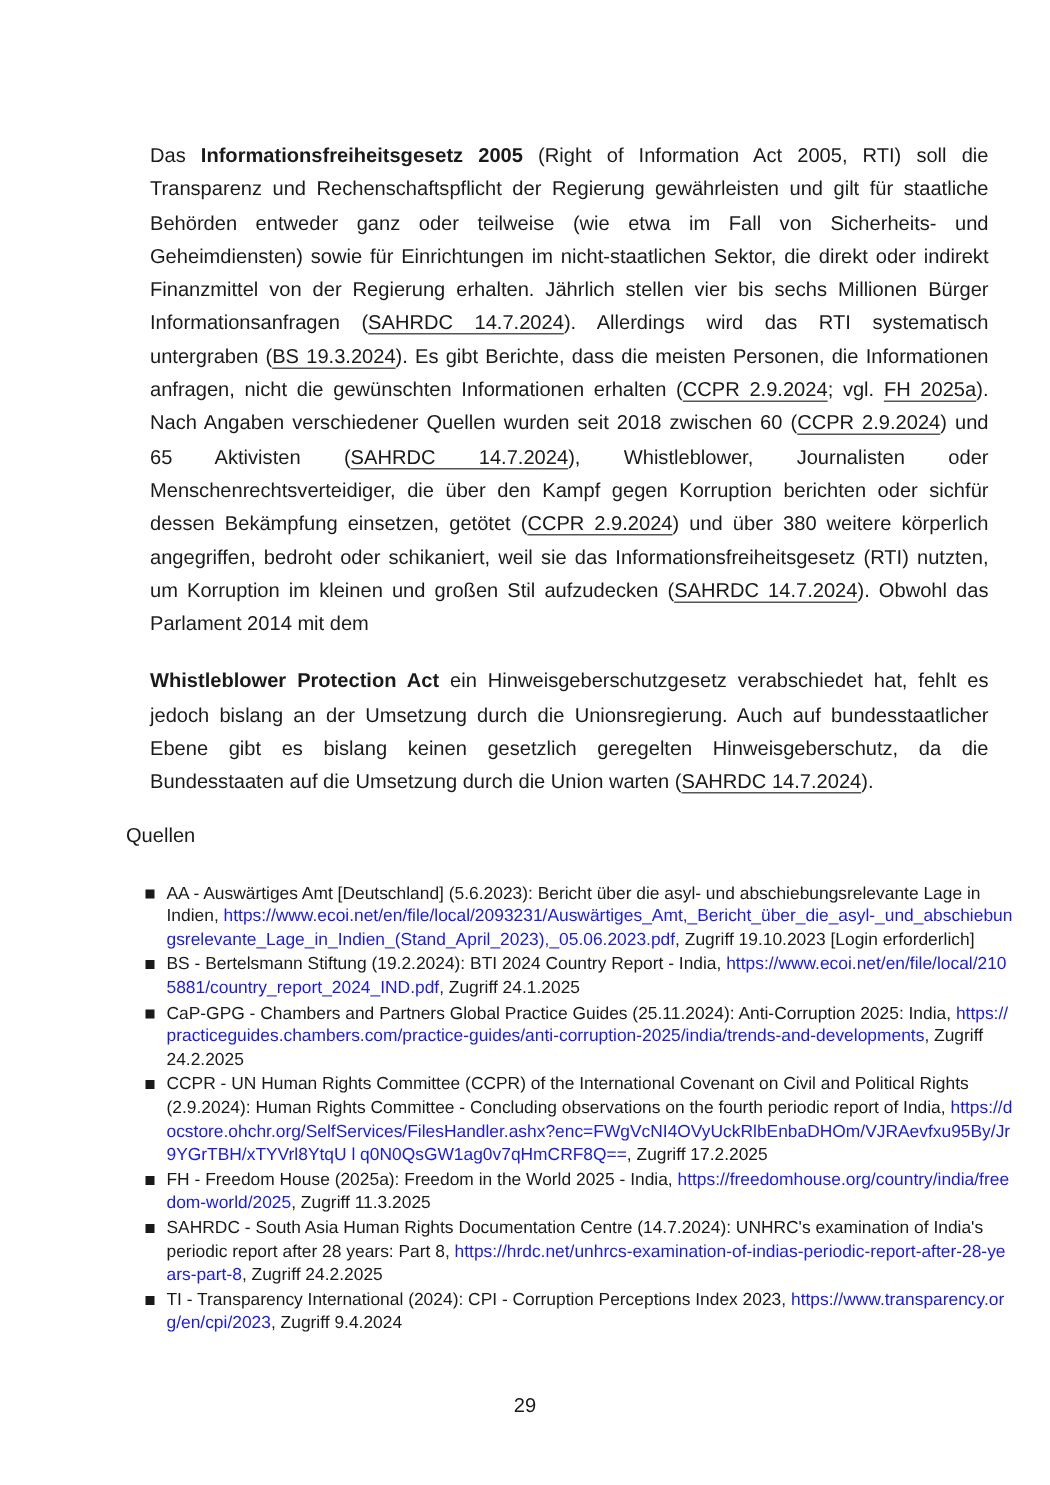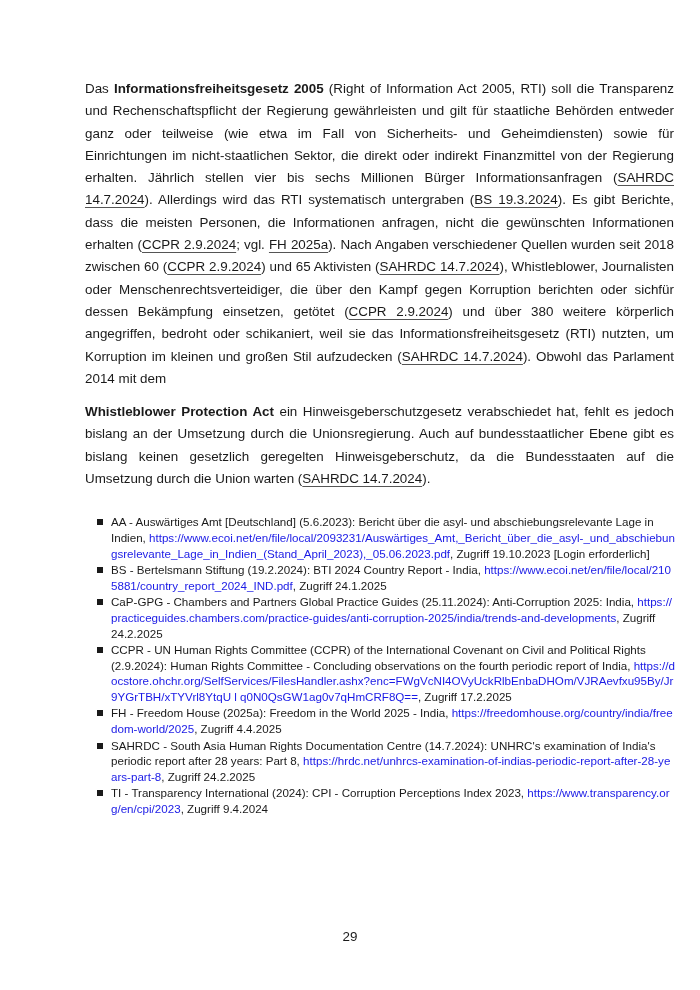--- a/index.html
+++ b/index.html
@@ -1,43 +1,44 @@
 <!DOCTYPE html>
 <html><head>
 <meta charset="utf-8">
 <style>
   html, body { margin: 0; padding: 0; background: #ffffff; }
   body { width: 700px; height: 990px; position: relative; overflow: hidden;
          font-family: "Liberation Sans", sans-serif; color: #1a1a1a; }
   .page { position: absolute; left: 84px; top: 77px; width: 591px; }
-  .para { font-size: 13.4px; line-height: 22.3px; text-align: justify; margin: 1px; }
+  .para { font-size: 13.4px; line-height: 22.3px; text-align: justify; margin: 16px; }
   .para b { font-weight: bold; }
   .ref { text-decoration: underline; text-decoration-color: #555; text-underline-offset: 3px; cursor: pointer; }
   .para2 { margin-top: 11px; }
   .quellen { font-size: 13.4px; margin-top: 12px; margin-bottom: 0; }
   ul.sources { list-style: none; margin: 24px 0 0 0; padding: 0 0 0 13px; }
   ul.sources li { position: relative; font-size: 11.6px; line-height: 15.6px; padding-left: 14px; margin-bottom: 1px; color: #1a1a1a; }
   ul.sources li .bullet { position: absolute; left: 0; top: 5px; width: 6px; height: 6px; background: #1a1a1a; }
   ul.sources li a { color: #1a1ae6; text-decoration: none; word-break: break-all; }
   ul.sources li.usdos { margin-top: 4px; line-height: 19px; }
   .pagenum { position: absolute; left: 0; width: 700px; top: 929px; text-align: center; font-size: 13.4px; color: #1a1a1a; }
 </style>
 </head>
 <body>
 
 <div class="page">
   <p class="para"><span>Das </span><b>Informationsfreiheitsgesetz 2005</b><span> (Right of Information Act 2005, RTI) soll die Transparenz und Rechenschaftspflicht der Regierung gewährleisten und gilt für staatliche Behörden entweder ganz oder teilweise (wie etwa im Fall von Sicherheits- und Geheimdiensten) sowie für Einrichtungen im nicht-staatlichen Sektor, die direkt oder indirekt Finanzmittel von der Regierung erhalten. Jährlich stellen vier bis sechs Millionen Bürger Informationsanfragen (</span><span class="ref">SAHRDC 14.7.2024</span><span>). Allerdings wird das RTI systematisch untergraben (</span><span class="ref">BS 19.3.2024</span><span>). Es gibt Berichte, dass die meisten Personen, die Informationen anfragen, nicht die gewünschten Informationen erhalten (</span><span class="ref">CCPR 2.9.2024</span><span>; vgl. </span><span class="ref">FH 2025a</span><span>). Nach Angaben verschiedener Quellen wurden seit 2018 zwischen 60 (</span><span class="ref">CCPR 2.9.2024</span><span>) und 65 Aktivisten (</span><span class="ref">SAHRDC 14.7.2024</span><span>), Whistleblower, Journalisten oder Menschenrechtsverteidiger, die über den Kampf gegen Korruption berichten oder sichfür dessen Bekämpfung einsetzen, getötet (</span><span class="ref">CCPR 2.9.2024</span><span>) und über 380 weitere körperlich angegriffen, bedroht oder schikaniert, weil sie das Informationsfreiheitsgesetz (RTI) nutzten, um Korruption im kleinen und großen Stil aufzudecken (</span><span class="ref">SAHRDC 14.7.2024</span><span>). Obwohl das Parlament  2014  mit dem</span></p>
 
   <p class="para para2"><b>Whistleblower Protection Act</b><span> ein Hinweisgeberschutzgesetz verabschiedet hat, fehlt es jedoch bislang an der Umsetzung durch die Unionsregierung. Auch auf bundesstaatlicher Ebene gibt es bislang keinen gesetzlich geregelten Hinweisgeberschutz, da die Bundesstaaten auf die Umsetzung durch die Union warten (</span><span class="ref">SAHRDC 14.7.2024</span><span>).</span></p>
 
+  <p class="quellen">Quellen</p>
 
   <ul class="sources" id="sources-list">
       <li><span class="bullet"></span><span>AA - Auswärtiges Amt [Deutschland] (5.6.2023): Bericht über die asyl- und abschiebungsrelevante Lage in Indien, </span><a>https://www.ecoi.net/en/file/local/2093231/Auswärtiges_Amt,_Bericht_über_die_asyl-_und_abschiebungsrelevante_Lage_in_Indien_(Stand_April_2023),_05.06.2023.pdf</a><span>, Zugriff 19.10.2023 [Login erforderlich]</span></li>
       <li><span class="bullet"></span><span>BS - Bertelsmann Stiftung (19.2.2024): BTI 2024 Country Report - India, </span><a>https://www.ecoi.net/en/file/local/2105881/country_report_2024_IND.pdf</a><span>, Zugriff 24.1.2025</span></li>
       <li><span class="bullet"></span><span>CaP-GPG - Chambers and Partners Global Practice Guides (25.11.2024): Anti-Corruption 2025: India, </span><a>https://practiceguides.chambers.com/practice-guides/anti-corruption-2025/india/trends-and-developments</a><span>, Zugriff 24.2.2025</span></li>
       <li><span class="bullet"></span><span>CCPR - UN Human Rights Committee (CCPR) of the International Covenant on Civil and Political Rights (2.9.2024): Human Rights Committee - Concluding observations on the fourth periodic report of India, </span><a>https://docstore.ohchr.org/SelfServices/FilesHandler.ashx?enc=FWgVcNI4OVyUckRlbEnbaDHOm/VJRAevfxu95By/Jr9YGrTBH/xTYVrl8YtqU l q0N0QsGW1ag0v7qHmCRF8Q==</a><span>, Zugriff 17.2.2025</span></li>
-      <li><span class="bullet"></span><span>FH - Freedom House (2025a): Freedom in the World 2025 - India, </span><a>https://freedomhouse.org/country/india/freedom-world/2025</a><span>, Zugriff 4.4.2025</span></li>
+      <li><span class="bullet"></span><span>FH - Freedom House (2025a): Freedom in the World 2025 - India, </span><a>https://freedomhouse.org/country/india/freedom-world/2025</a><span>, Zugriff 11.3.2025</span></li>
       <li><span class="bullet"></span><span>SAHRDC - South Asia Human Rights Documentation Centre (14.7.2024): UNHRC's examination of India's periodic report after 28 years: Part 8, </span><a>https://hrdc.net/unhrcs-examination-of-indias-periodic-report-after-28-years-part-8</a><span>, Zugriff 24.2.2025</span></li>
       <li><span class="bullet"></span><span>TI - Transparency International (2024): CPI - Corruption Perceptions Index 2023, </span><a>https://www.transparency.org/en/cpi/2023</a><span>, Zugriff 9.4.2024</span></li>
     </ul>
 </div>
 
 <div class="pagenum">29</div>
 
 </body></html>

